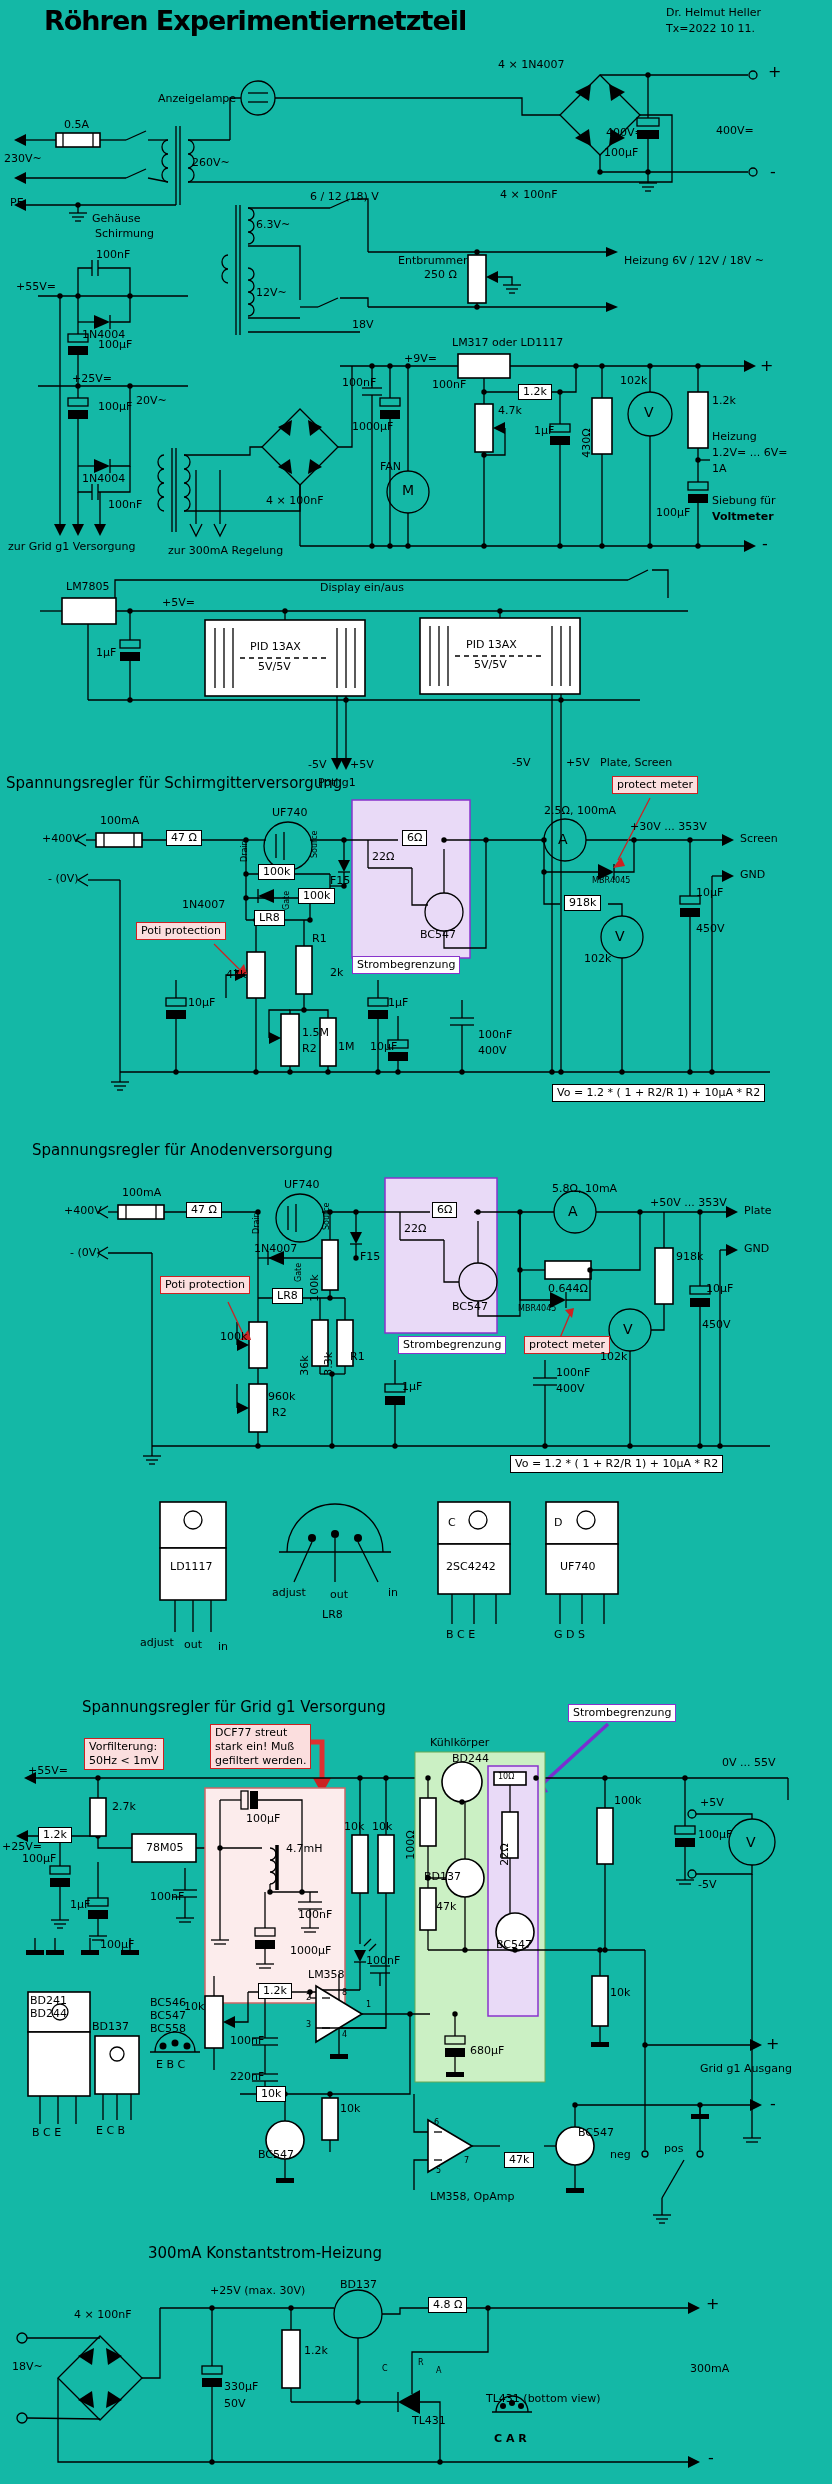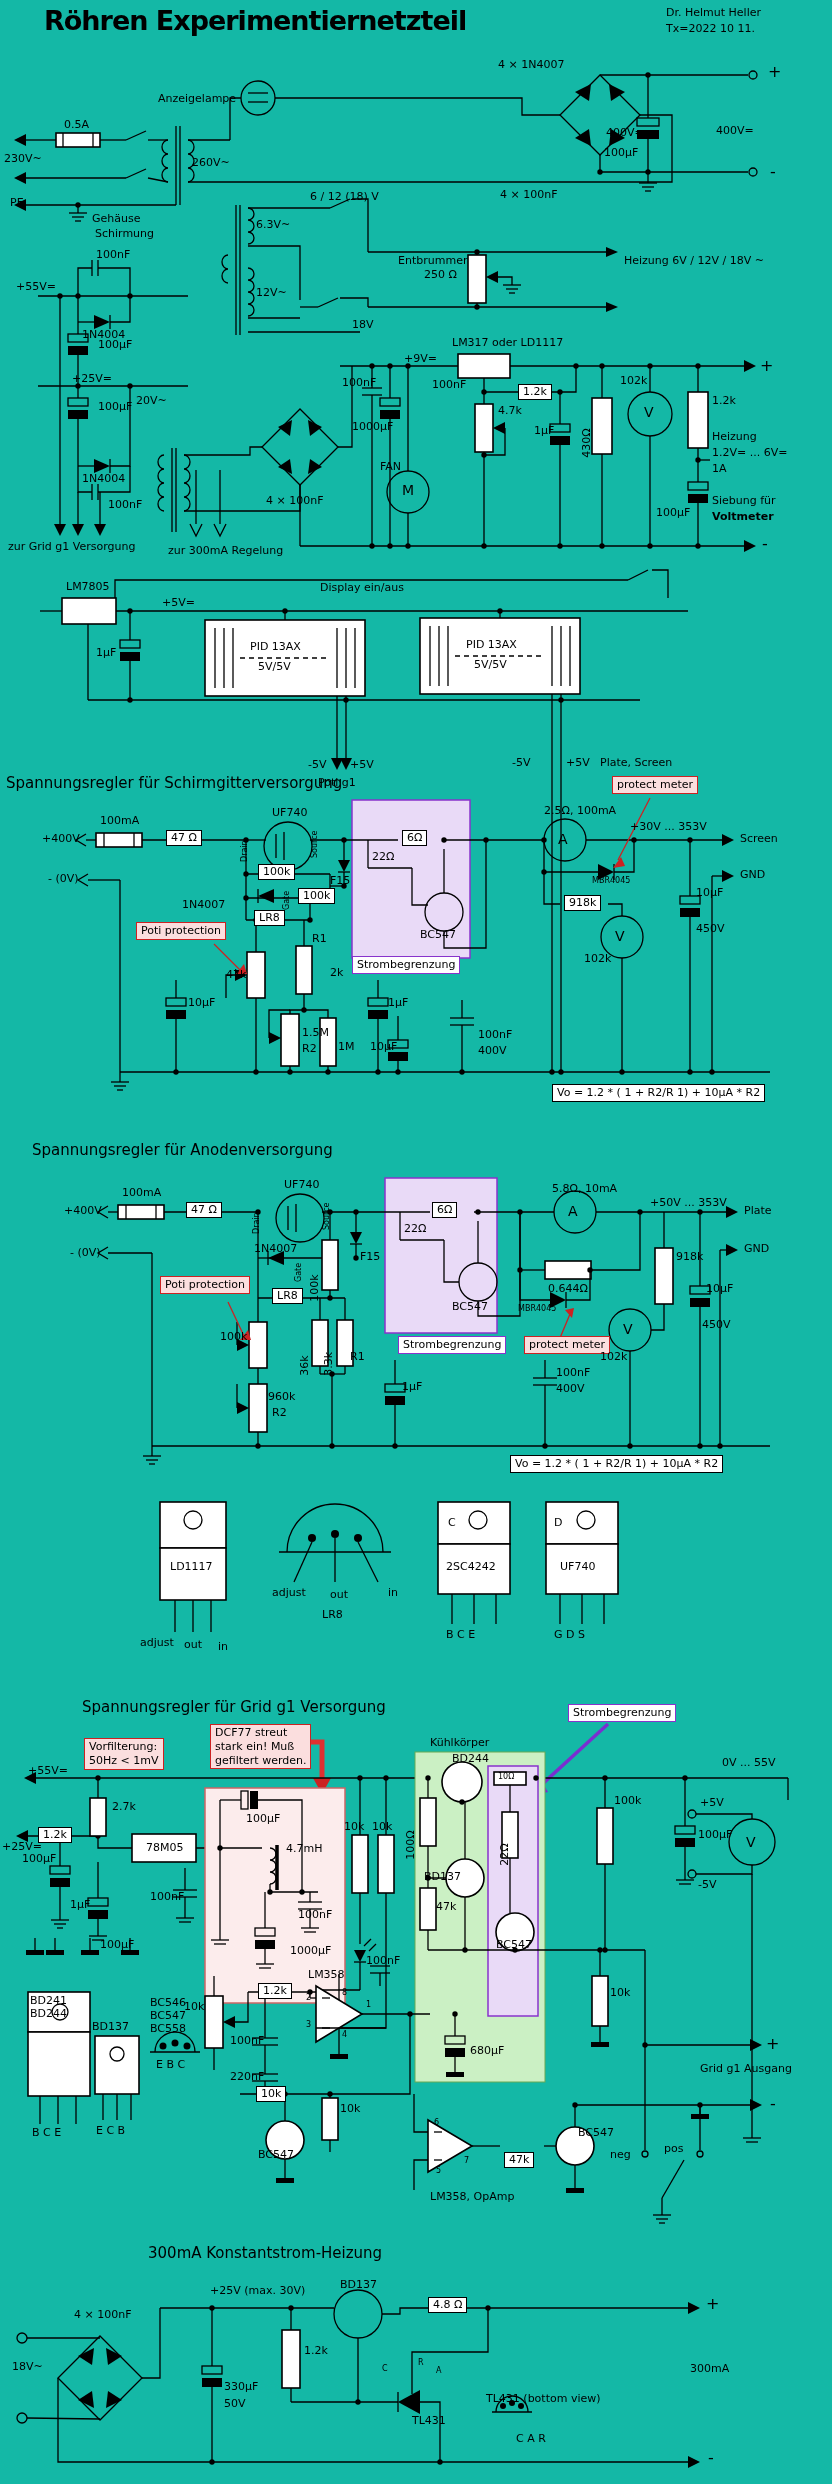--- a/index.html
+++ b/index.html
@@ -1080,16 +1080,16 @@
       <span class="lb" style="left: 224px; top: 2397px;">50V</span>
       <span class="lb" style="left: 304px; top: 2344px;">1.2k</span>
       <span class="sm" style="left: 382px; top: 2364px;">C</span>
       <span class="sm" style="left: 418px; top: 2358px;">R</span>
       <span class="sm" style="left: 436px; top: 2366px;">A</span>
       <span class="lb" style="left: 412px; top: 2414px; text-align: center;">TL431</span>
       <span class="box" style="left: 428px; top: 2297px;">4.8 Ω</span>
       <span class="b14" style="left: 706px; top: 2294px;">+</span>
       <span class="lb" style="left: 690px; top: 2362px;">300mA</span>
       <span class="lb" style="left: 486px; top: 2392px;">TL431 (bottom view)</span>
-      <span class="lb" style="left: 516px; top: 2432px;">C A R</span>
+      <span class="lb" style="left: 494px; top: 2432px; font-weight: bold;">C A R</span>
       <span class="b14" style="left: 708px; top: 2448px;">-</span>
     </div>
 </div>
 
 </body></html>

